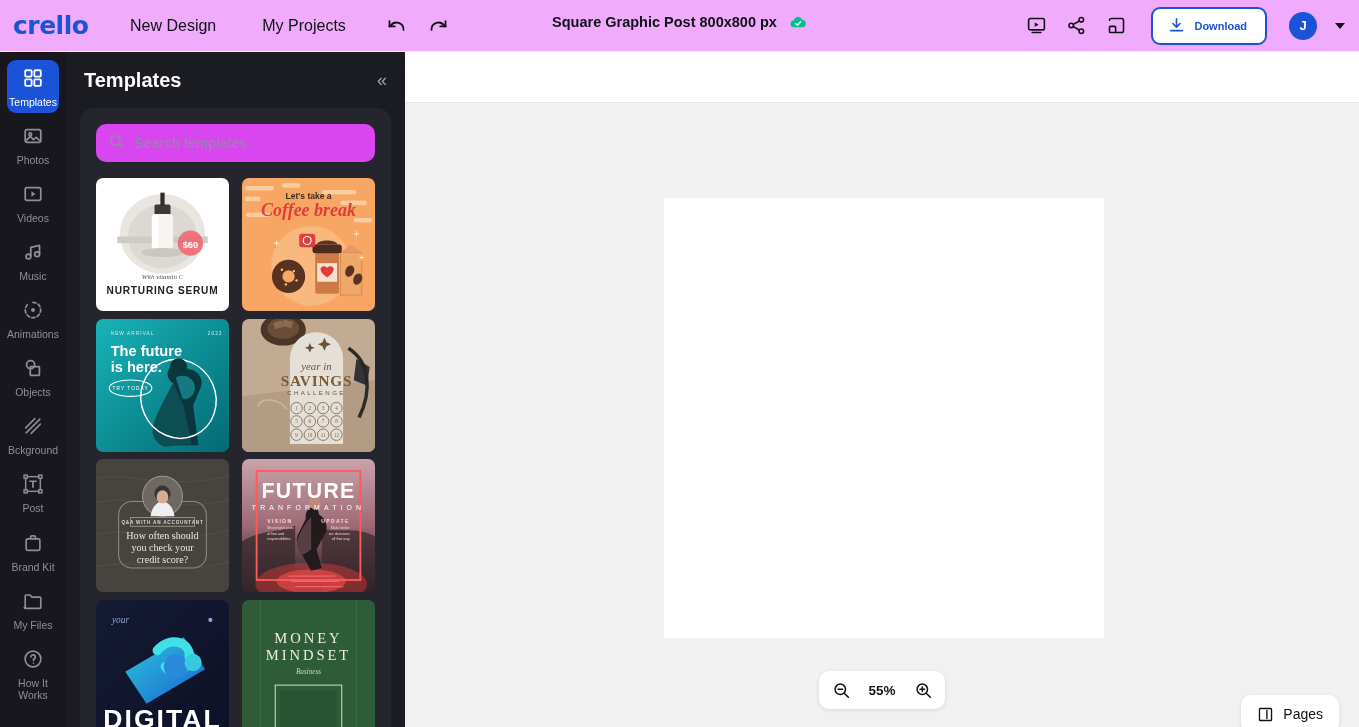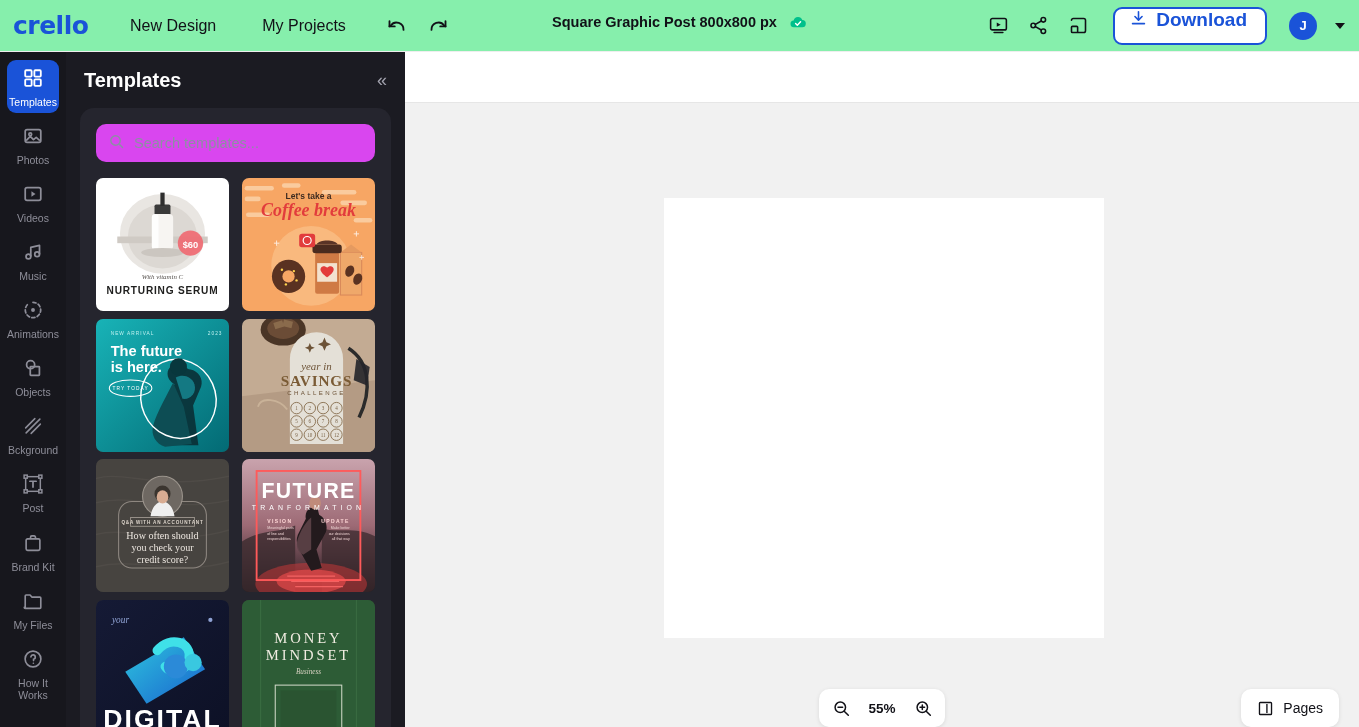--- a/index.html
+++ b/index.html
@@ -7,21 +7,21 @@
   html, body {
     width: 1359px; height: 727px;
     overflow: hidden;
     font-family: "Liberation Sans", sans-serif;
     background: #f1f1f1;
   }
   .app { position: relative; width: 1359px; height: 727px; display: flex; flex-direction: column; }
 
   
   .header {
-    height: 52px; min-height: 52px; background: #86efac;
+    height: 52px; min-height: 52px; background: #f0abfc;
     display: flex; align-items: center; position: relative; z-index: 30;
     border-bottom: 1px solid #eeeeee;
   }
   .logo {
     width: 97px; margin-left: 13px; font-size: 25px; font-weight: 700;
     color: #1a53d8; letter-spacing: -0.5px; line-height: 1;
     font-family: "DejaVu Sans", sans-serif;
   }
   .hdr-link {
     font-size: 16px; color: #111117; font-weight: 400; padding: 6px 10px;
@@ -41,24 +41,24 @@
     pointer-events: none;
   }
   .doc-title {
     font-size: 14.5px; font-weight: 700; color: #111117; pointer-events: auto; cursor: text;
   }
   .saved-badge { width: 18px; height: 18px; pointer-events: auto; }
   .hdr-right {
     margin-left: auto; display: flex; align-items: center; gap: 6px; padding-right: 14px;
   }
   .download-btn {
-    display: flex; gap: 8px;
+    display: flex; align-items: center; gap: 8px;
     height: 38px; padding: 0 18px 0 14px; margin-left: 12px;
     border: 2px solid #1a53d8; border-radius: 9px;
-    color: #1a53d8; font-size: 19px; font-weight: 700; background: #fff; cursor: pointer;
+    color: #1a53d8; font-size: 11px; font-weight: 700; background: #fff; cursor: pointer;
   }
   .avatar {
     width: 28px; height: 28px; border-radius: 50%; background: #1a53d8; color: #fff;
     font-size: 13px; font-weight: 700; display: flex; align-items: center; justify-content: center;
     margin-left: 16px; cursor: pointer;
   }
   .caret {
     width: 0; height: 0; border-left: 5px solid transparent; border-right: 5px solid transparent;
     border-top: 6px solid #111117; margin-left: 12px; cursor: pointer;
   }
@@ -123,21 +123,21 @@
   
   .canvas-col { flex: 1; display: flex; flex-direction: column; min-width: 0; position: relative; }
   .canvas-toolbar { height: 51px; min-height: 51px; background: #ffffff; border-bottom: 1px solid #e6e6e6; }
   .canvas-area { flex: 1; background: #f1f1f1; position: relative; overflow: hidden; }
   .artboard {
     position: absolute; left: 259px; top: 95px; width: 440px; height: 440px;
     background: #ffffff;
   }
   .bottom-bar {
     position: absolute; left: 0; right: 0; bottom: 0; height: 56px;
-    display: flex; align-items: flex-end; padding: 0 20px 0 24px; pointer-events: none;
+    display: flex; align-items: flex-start; padding: 0 20px 0 24px; pointer-events: none;
   }
   .zoom-ctl {
     pointer-events: auto;
     background: #ffffff; border-radius: 10px; height: 38px; display: flex;
     align-items: center; gap: 4px; padding: 0 8px; box-shadow: 0 1px 4px rgba(0,0,0,.10);
     margin: 0 auto; position: absolute; left: 50%; transform: translateX(-50%);
   }
   .zoom-val { font-size: 13.5px; font-weight: 700; color: #111117; width: 46px; text-align: center; }
   .zoom-btn { width: 28px; height: 28px; display: flex; align-items: center; justify-content: center; cursor: pointer; color: #111117; }
   .pages-btn {

